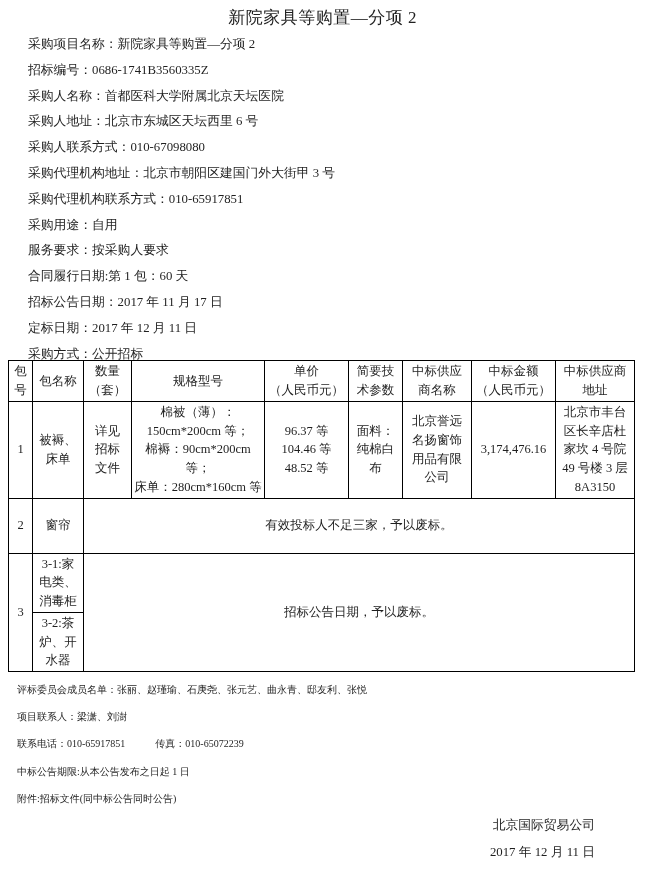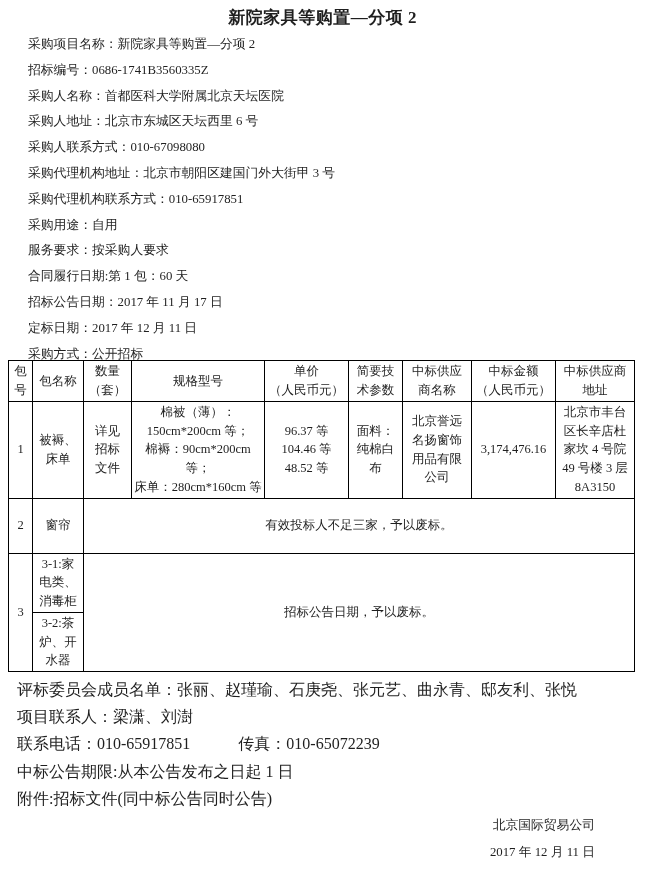--- a/index.html
+++ b/index.html
@@ -8,21 +8,21 @@
     width: 645px;
     height: 896px;
     background: #ffffff;
     color: #1f1f1f;
     font-family: "Liberation Serif", "DejaVu Serif", serif;
     overflow: hidden;
   }
   .titles { padding-top: 4px; text-align: center; }
   .title-line {
     font-size: 17px;
-    font-weight: bold;
+    font-weight: normal;
     line-height: 28px;
     letter-spacing: 0.5px;
     white-space: nowrap;
   }
   .info { padding-left: 28px; }
   .info .line {
     font-size: 12.8px;
     line-height: 25.8px;
     height: 25.8px;
     white-space: nowrap;
@@ -45,21 +45,21 @@
     padding: 1px 2px;
     overflow: hidden;
   }
   tr.hrow   { height: 39px; }
   tr.r1     { height: 90px; }
   tr.r2     { height: 55px; }
   tr.r3a    { height: 56px; }
   tr.r3b    { height: 53px; }
   .footer { padding-left: 17px; margin-top: 4px; }
   .footer .line {
-    font-size: 16px;
+    font-size: 10px;
     line-height: 27.2px;
     height: 27.2px;
     white-space: pre;
   }
   .sign {
     text-align: right;
     padding-right: 50px;
     font-size: 12.8px;
   }
   .sign .sline { line-height: 27px; white-space: nowrap; }

